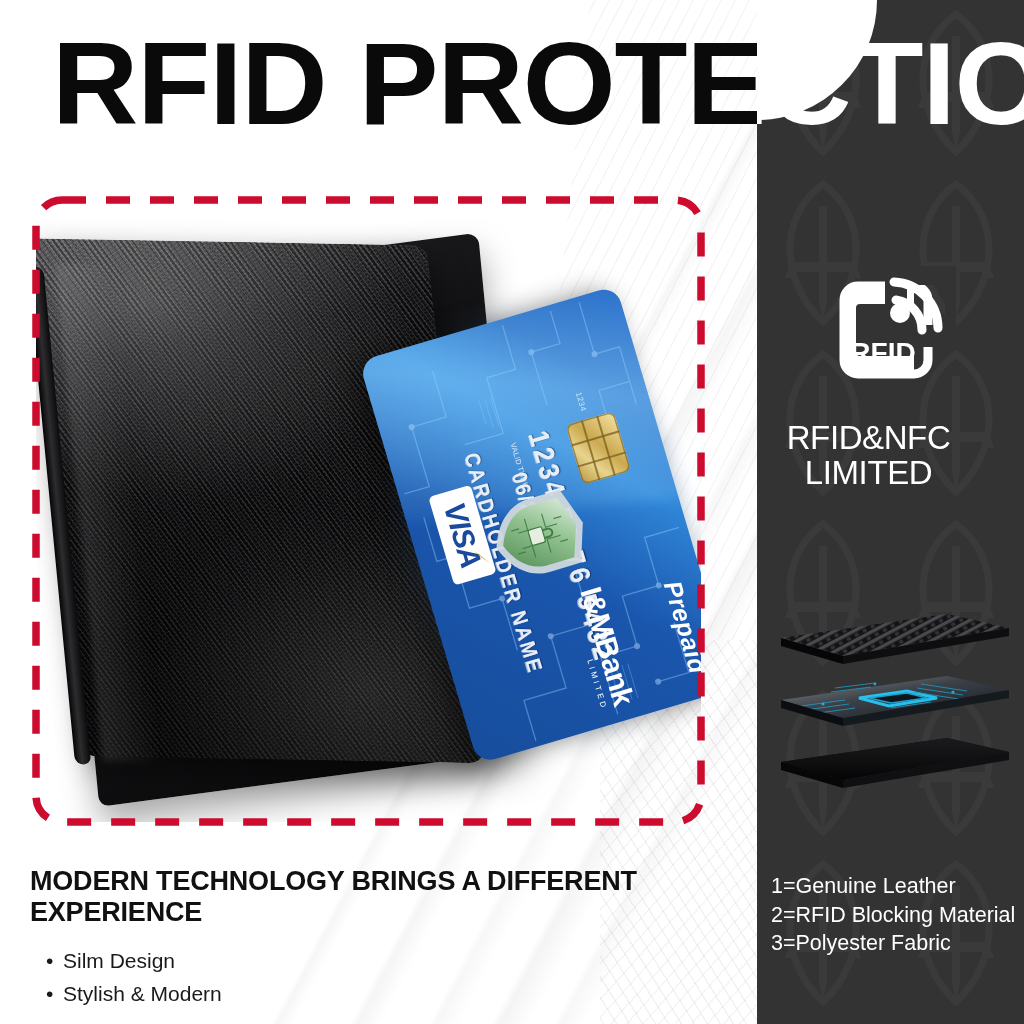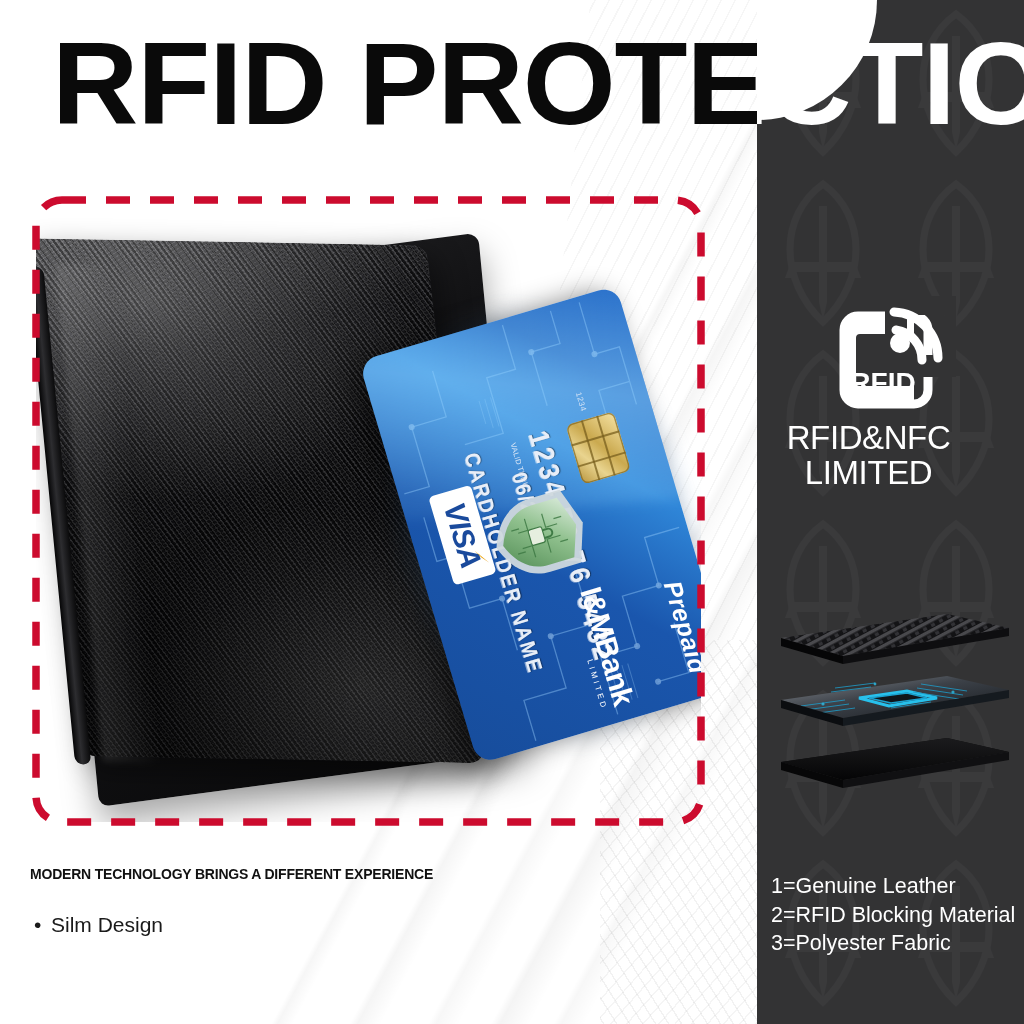--- a/index.html
+++ b/index.html
@@ -132,27 +132,27 @@
   .visa{position:absolute;left:150px;top:196px;width:92px;height:44px;
     background:#ffffff;border-radius:5px;display:flex;align-items:center;justify-content:center;}
   .visa-txt{font-size:30px;font-weight:bold;font-style:italic;color:#1a4a9c;letter-spacing:-1px;
     line-height:30px;position:relative;}
   .visa-swoosh{position:absolute;right:12px;top:4px;width:16px;height:11px;
     background:linear-gradient(100deg,#f7b600,#e08c00);
     clip-path:polygon(0 100%,100% 0,55% 55%);}
 
   
   .copy{position:absolute;left:30px;top:866px;width:700px;z-index:6;}
-  .copy h2{margin:0 0 26px 0;font-size:14px;font-weight:bold;color:#111;letter-spacing:-.2px;}
-  .copy ul{margin:4px;padding:0;list-style:none;}
+  .copy h2{margin:0 0 9px 0;font-size:27px;font-weight:bold;color:#111;letter-spacing:-.2px;}
+  .copy ul{margin:16px;padding:0;list-style:none;}
   .copy li{font-size:21px;color:#1a1a1a;line-height:33px;}
   .copy li::before{content:"\2022";display:inline-block;width:17px;}
 
   
-  .rfid-icon{position:absolute;left:50%;top:296px;transform:translateX(-50%);width:130px;height:128px;z-index:3;}
+  .rfid-icon{position:absolute;left:50%;top:266px;transform:translateX(-50%);width:130px;height:128px;z-index:3;}
   .rfid-label{position:absolute;left:0;top:420px;width:223px;text-align:center;z-index:3;
     color:#fff;font-size:33px;line-height:35px;letter-spacing:-.4px;}
   .layers{position:absolute;left:14px;top:612px;width:245px;height:240px;z-index:3;}
   .legend{position:absolute;left:14px;top:872px;width:258px;z-index:3;color:#fff;}
   .legend div{font-size:21.5px;line-height:28.5px;white-space:nowrap;}
 </style>
 </head>
 <body>
 
 <div class="stage">
@@ -383,16 +383,17 @@
   <div class="frame">
     <svg width="673" height="630" viewBox="0 0 673 630">
       <rect x="4" y="4" width="665" height="622" rx="26" ry="26" fill="none" stroke="#CC0B2E" stroke-width="7.5" stroke-dasharray="24 20" stroke-linecap="butt"></rect>
     </svg>
   </div>
 
   <div class="copy">
     <h2>MODERN TECHNOLOGY BRINGS A DIFFERENT EXPERIENCE</h2>
     <ul>
       <li>Silm Design</li>
+      <li>Stylish &amp; Modern</li>
     </ul>
   </div>
 
 </div>
 
 </body></html>

